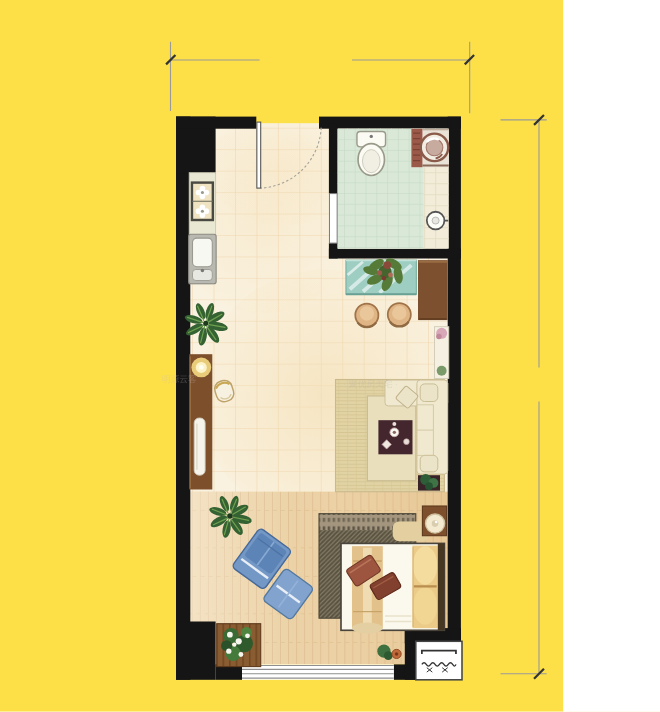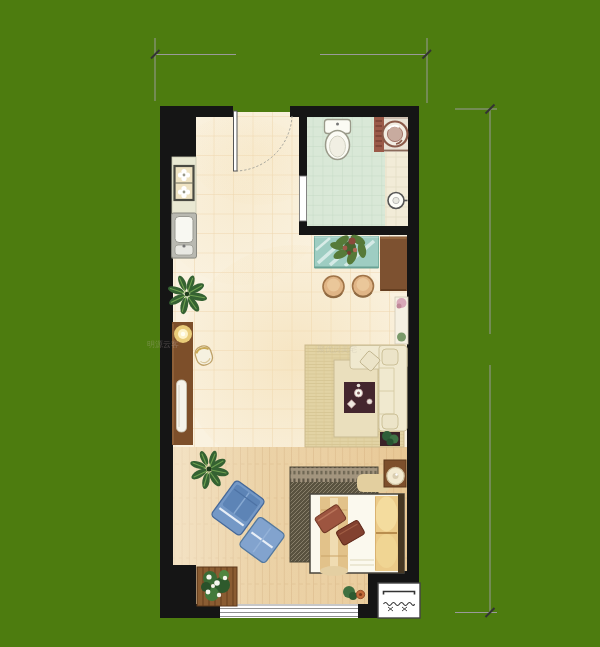--- a/index.html
+++ b/index.html
@@ -1,16 +1,16 @@
 <!DOCTYPE html>
 <html><head>
 <meta charset="utf-8">
 <style>
 html,body{margin:0;padding:0;background:#ffffff;}
-.page{position:relative;width:600px;height:647px;background:#4d7c0f;font-family:"Liberation Sans",sans-serif;overflow:hidden;}
+.page{position:relative;width:512px;height:647px;background:#fde047;font-family:"Liberation Sans",sans-serif;overflow:hidden;}
 </style>
 </head>
 <body>
 <div class="page">
 <svg style="filter:blur(0.4px)" width="600" height="647" viewBox="0 0 600 647">
 <defs>
 <pattern id="tile" width="19.5" height="19.5" patternUnits="userSpaceOnUse">
   <rect width="19.5" height="19.5" fill="#faf2e0"></rect>
   <path d="M19.5 0 V19.5 M0 19.5 H19.5" stroke="#eed5ae" stroke-width="1" fill="none"></path>
 </pattern>

